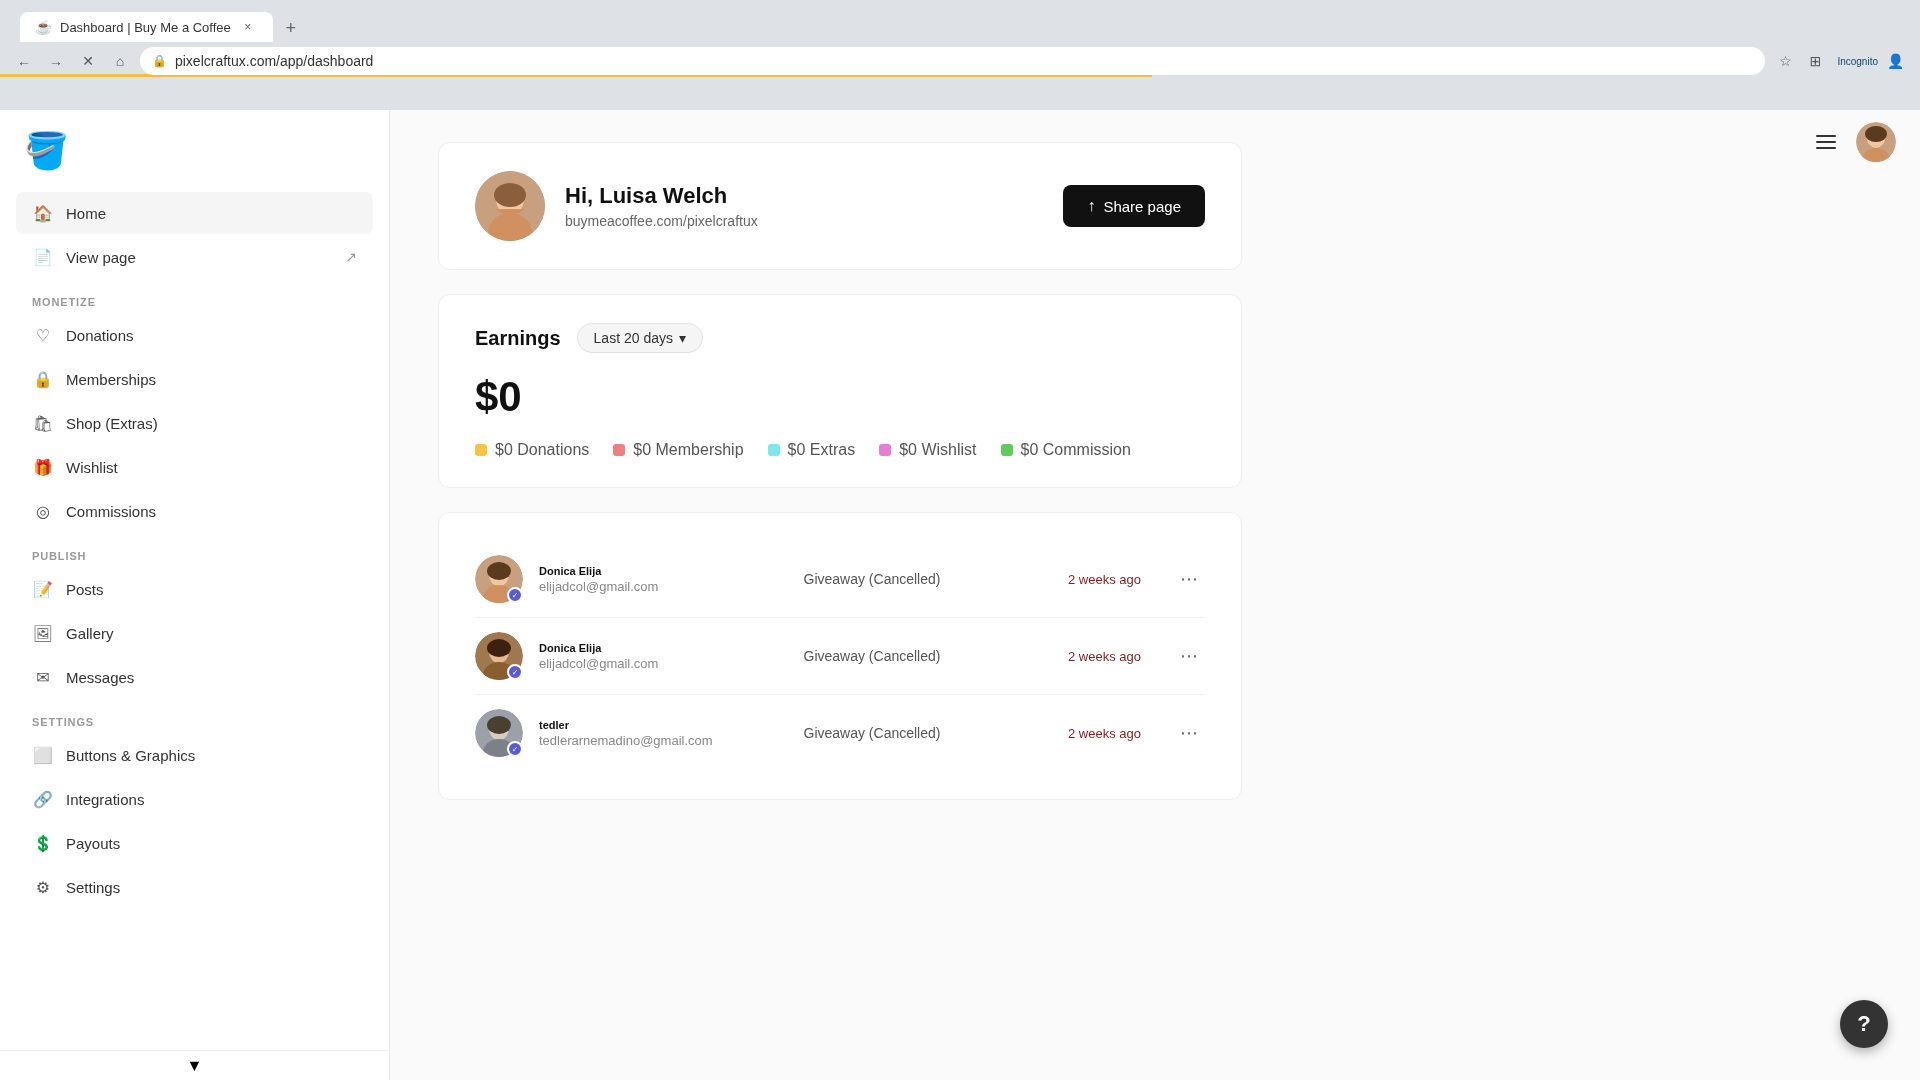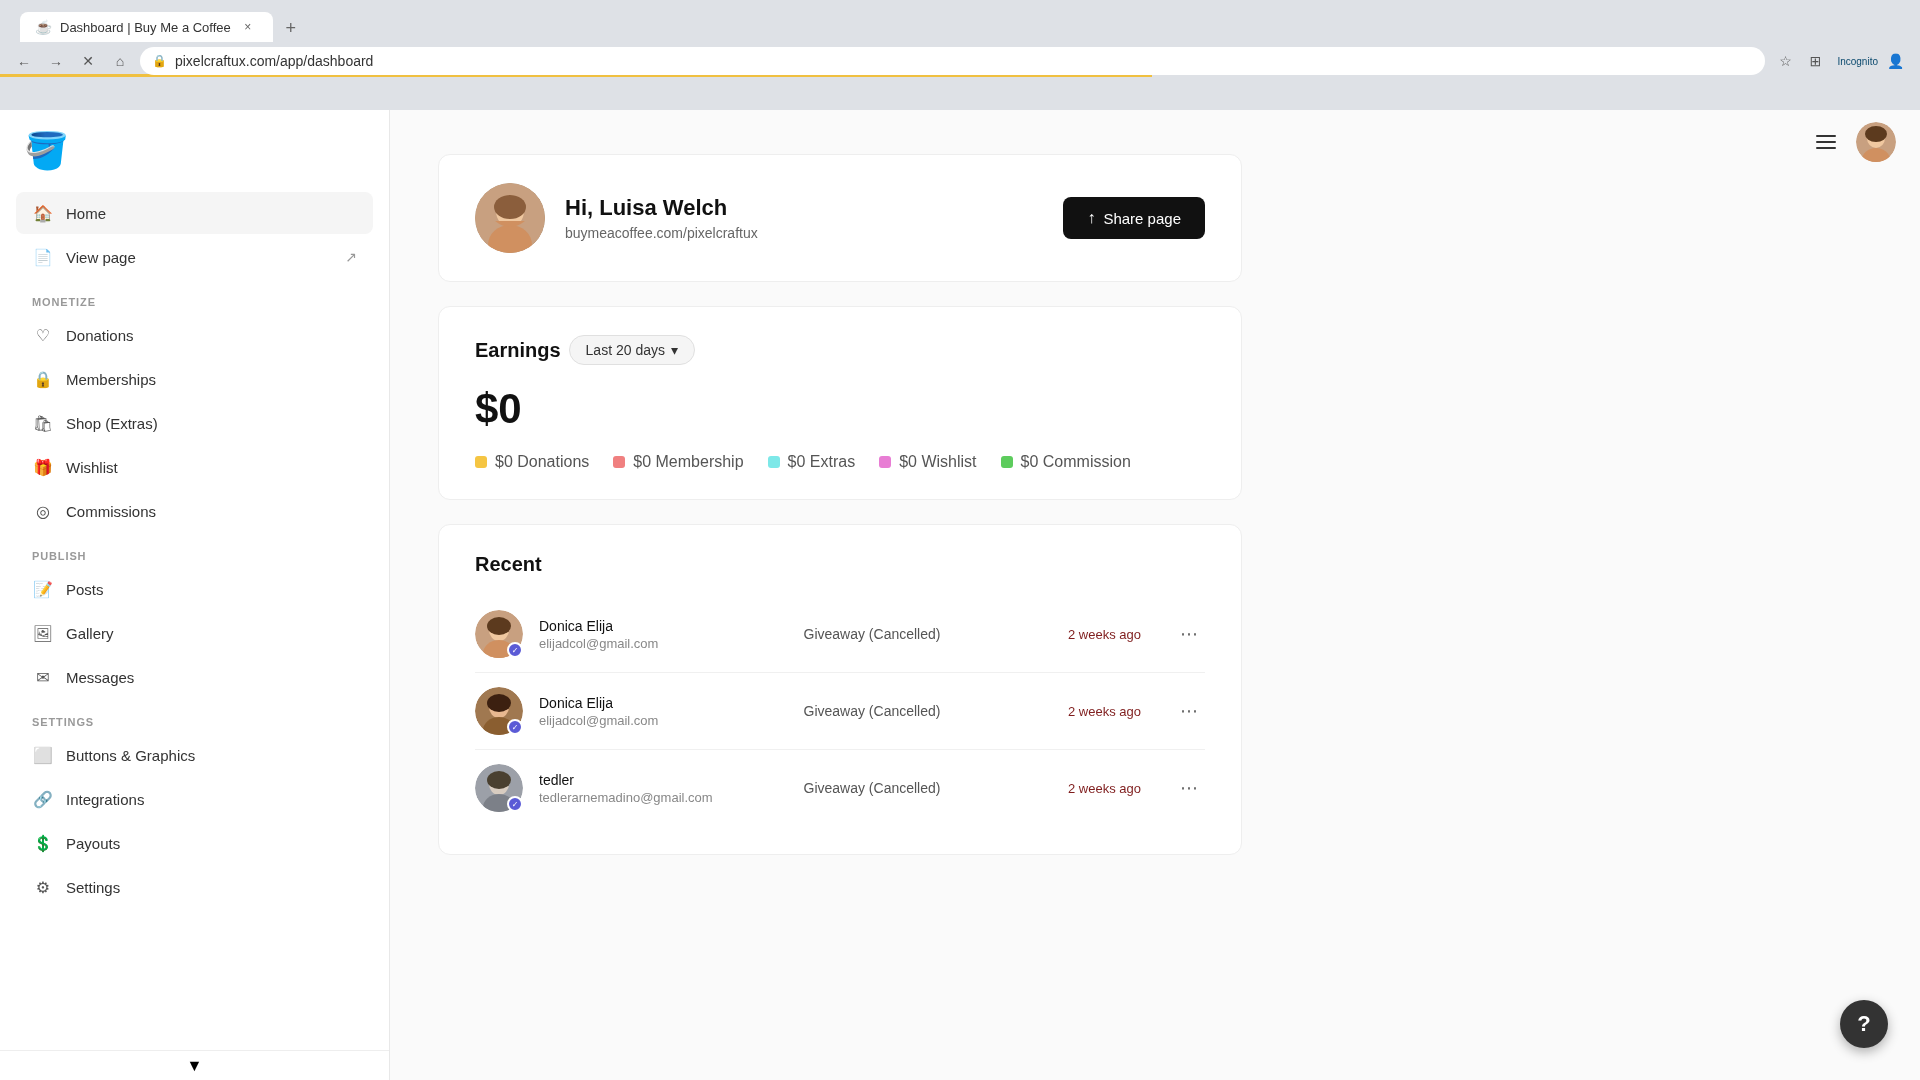--- a/index.html
+++ b/index.html
@@ -34,52 +34,52 @@
     .sidebar-nav { flex: 1; overflow-y: auto; padding: 0 16px; }
     .nav-item { display: flex; align-items: center; gap: 12px; padding: 10px 16px; border-radius: 8px; cursor: pointer; font-size: 15px; color: #333; text-decoration: none; margin-bottom: 2px; }
     .nav-item.active { background: #f5f5f5; font-weight: 500; }
     .nav-icon { width: 22px; height: 22px; display: flex; align-items: center; justify-content: center; font-size: 16px; color: #555; }
     .nav-section-label { font-size: 11px; font-weight: 600; color: #999; letter-spacing: 0.08em; text-transform: uppercase; padding: 16px 16px 6px; }
     .sidebar-scroll-btn { position: absolute; bottom: 0; left: 0; right: 0; height: 30px; background: #fff; display: flex; align-items: center; justify-content: center; border-top: 1px solid #eee; cursor: pointer; }
     .external-link-icon { font-size: 14px; color: #999; margin-left: auto; }
 
     
     .main { flex: 1; overflow-y: auto; background: #fafafa; }
-    .main-inner { max-width: 900px; padding: 44px 48px; }
+    .main-inner { max-width: 900px; padding: 32px 48px; }
 
     
     .profile-header { background: #fff; border-radius: 12px; padding: 28px 36px; display: flex; align-items: center; justify-content: space-between; margin-bottom: 24px; border: 1px solid #eee; }
     .profile-left { display: flex; align-items: center; gap: 20px; }
     .profile-avatar { width: 70px; height: 70px; border-radius: 50%; overflow: hidden; background: #ddd; }
     .avatar-img { width: 100%; height: 100%; object-fit: cover; background: linear-gradient(135deg, #c8a882, #a07850); border-radius: 50%; display: flex; align-items: center; justify-content: center; font-size: 28px; }
     .profile-info {}
     .profile-greeting { font-size: 22px; font-weight: 700; color: #111; margin-bottom: 4px; }
     .profile-url { font-size: 14px; color: #666; }
     .share-page-btn { background: #111; color: #fff; border: none; border-radius: 8px; padding: 12px 24px; font-size: 15px; font-weight: 500; cursor: pointer; display: flex; align-items: center; gap: 8px; }
 
     
     .earnings-section { background: #fff; border-radius: 12px; padding: 28px 36px; margin-bottom: 24px; border: 1px solid #eee; }
-    .earnings-header { display: flex; align-items: center; gap: 8px; margin-bottom: 20px; }
+    .earnings-header { display: flex; align-items: center; gap: 16px; margin-bottom: 20px; }
     .earnings-title { font-size: 20px; font-weight: 700; color: #111; }
     .period-select { background: #f5f5f5; border: 1px solid #e0e0e0; border-radius: 20px; padding: 6px 16px; font-size: 14px; color: #333; cursor: pointer; display: flex; align-items: center; gap: 6px; }
     .earnings-amount { font-size: 42px; font-weight: 800; color: #111; margin-bottom: 20px; }
     .earnings-breakdown { display: flex; gap: 24px; flex-wrap: wrap; }
     .breakdown-item { display: flex; align-items: center; gap: 8px; font-size: 16px; color: #555; }
     .breakdown-dot { width: 12px; height: 12px; border-radius: 3px; flex-shrink: 0; }
 
     
     .recent-section { background: #fff; border-radius: 12px; padding: 28px 36px; border: 1px solid #eee; }
     .recent-title { font-size: 20px; font-weight: 700; color: #111; margin-bottom: 20px; }
     .recent-item { display: flex; align-items: center; padding: 14px 0; border-bottom: 1px solid #f0f0f0; gap: 16px; }
     .recent-item:last-child { border-bottom: none; }
     .recent-avatar { width: 48px; height: 48px; border-radius: 50%; position: relative; flex-shrink: 0; }
     .avatar-circle { width: 48px; height: 48px; border-radius: 50%; overflow: hidden; }
     .avatar-badge { position: absolute; bottom: 0; right: 0; width: 16px; height: 16px; border-radius: 50%; background: #5b5bd6; border: 2px solid #fff; display: flex; align-items: center; justify-content: center; font-size: 8px; color: #fff; }
     .recent-info { flex: 1; }
-    .recent-name { font-size: 14px; font-weight: 400; color: #111; margin-bottom: 2px; }
+    .recent-name { font-size: 11px; font-weight: 700; color: #111; margin-bottom: 2px; }
     .recent-email { font-size: 13px; color: #888; }
     .recent-status { flex: 1; font-size: 14px; color: #555; }
     .recent-time { font-size: 13px; color: #7f1d1d; white-space: nowrap; margin-right: 16px; }
     .recent-more { width: 32px; height: 32px; border-radius: 50%; display: flex; align-items: center; justify-content: center; font-size: 18px; color: #666; cursor: pointer; }
     .topbar-actions { display: flex; gap: 12px; align-items: center; pointer-events: all; position: fixed; top: 122px; right: 24px; }
     .menu-btn { width: 36px; height: 36px; display: flex; flex-direction: column; justify-content: center; align-items: center; gap: 4px; cursor: pointer; }
     .menu-line { width: 20px; height: 2px; background: #333; border-radius: 1px; }
     .user-avatar-btn { width: 40px; height: 40px; border-radius: 50%; overflow: hidden; cursor: pointer; }
 
     
@@ -255,21 +255,20 @@
             <span>$0 Wishlist</span>
           </div>
           <div class="breakdown-item">
             <div class="breakdown-dot" style="background:#5dcc5d;"></div>
             <span>$0 Commission</span>
           </div>
         </div>
       </div>
 
       <div class="recent-section">
-        <div class="recent-title">Recent</div>
 
         <div class="recent-item">
           <div class="recent-avatar">
             <div class="avatar-circle">
               <svg width="48" height="48" viewBox="0 0 48 48" xmlns="http://www.w3.org/2000/svg">
                 <rect width="48" height="48" fill="#c8a080" rx="24"></rect>
                 <ellipse cx="24" cy="20" rx="10" ry="11" fill="#f0c8a0"></ellipse>
                 <ellipse cx="24" cy="44" rx="16" ry="14" fill="#d09060"></ellipse>
                 <path d="M8 46 Q24 56 40 46" fill="#d09060"></path>
                 <ellipse cx="24" cy="16" rx="12" ry="9" fill="#5c3a1e"></ellipse>

